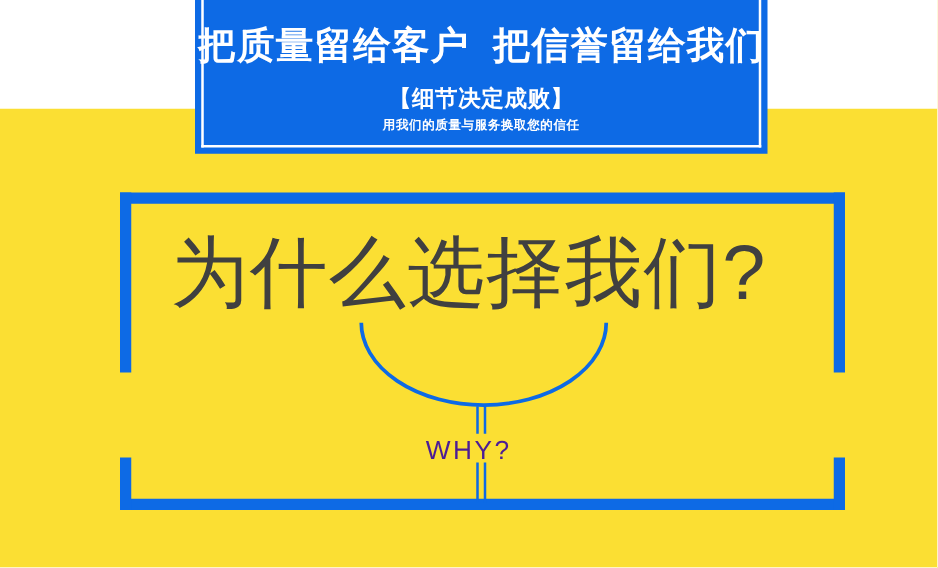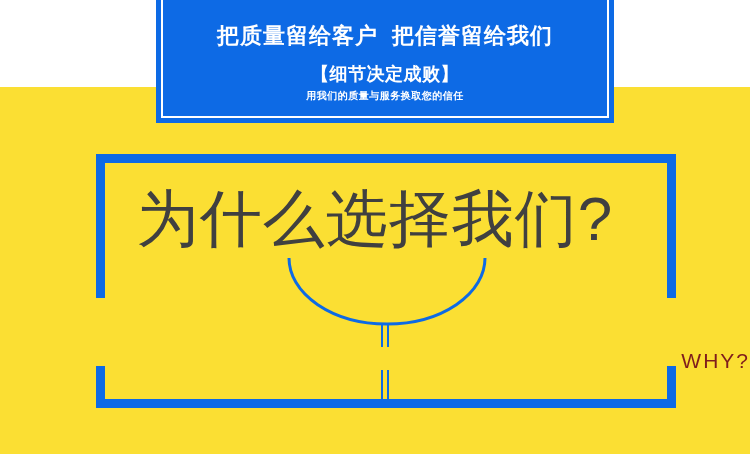--- a/index.html
+++ b/index.html
@@ -58,21 +58,21 @@
     height: 100%;
     display: flex;
     flex-direction: column;
     align-items: center;
     justify-content: center;
     box-sizing: border-box;
     padding-top: 4px;
   }
   .banner-headline {
     color: #ffffff;
-    font-size: 22px;
+    font-size: 30px;
     font-weight: bold;
     letter-spacing: 1px;
     line-height: 1.1;
     white-space: pre;
     margin-bottom: 14px;
   }
   .banner-sub1 {
     color: #ffffff;
     font-size: 18px;
     font-weight: bold;
@@ -141,22 +141,22 @@
   .dline-a-right { left: 387px; top: 325px; height: 22px; }
   .dline-b-left  { left: 381px; top: 370px; height: 32px; }
   .dline-b-right { left: 387px; top: 370px; height: 32px; }
 
   
   .why {
     position: absolute;
     left: 0;
     top: 350px;
     width: 750px;
-    text-align: right;
-    color: #7f1d1d;
+    text-align: center;
+    color: #4c1d95;
     font-size: 21px;
     font-weight: normal;
     letter-spacing: 2px;
     line-height: 1;
   }
 </style>
 </head>
 <body>
 
 <div id="stage">

